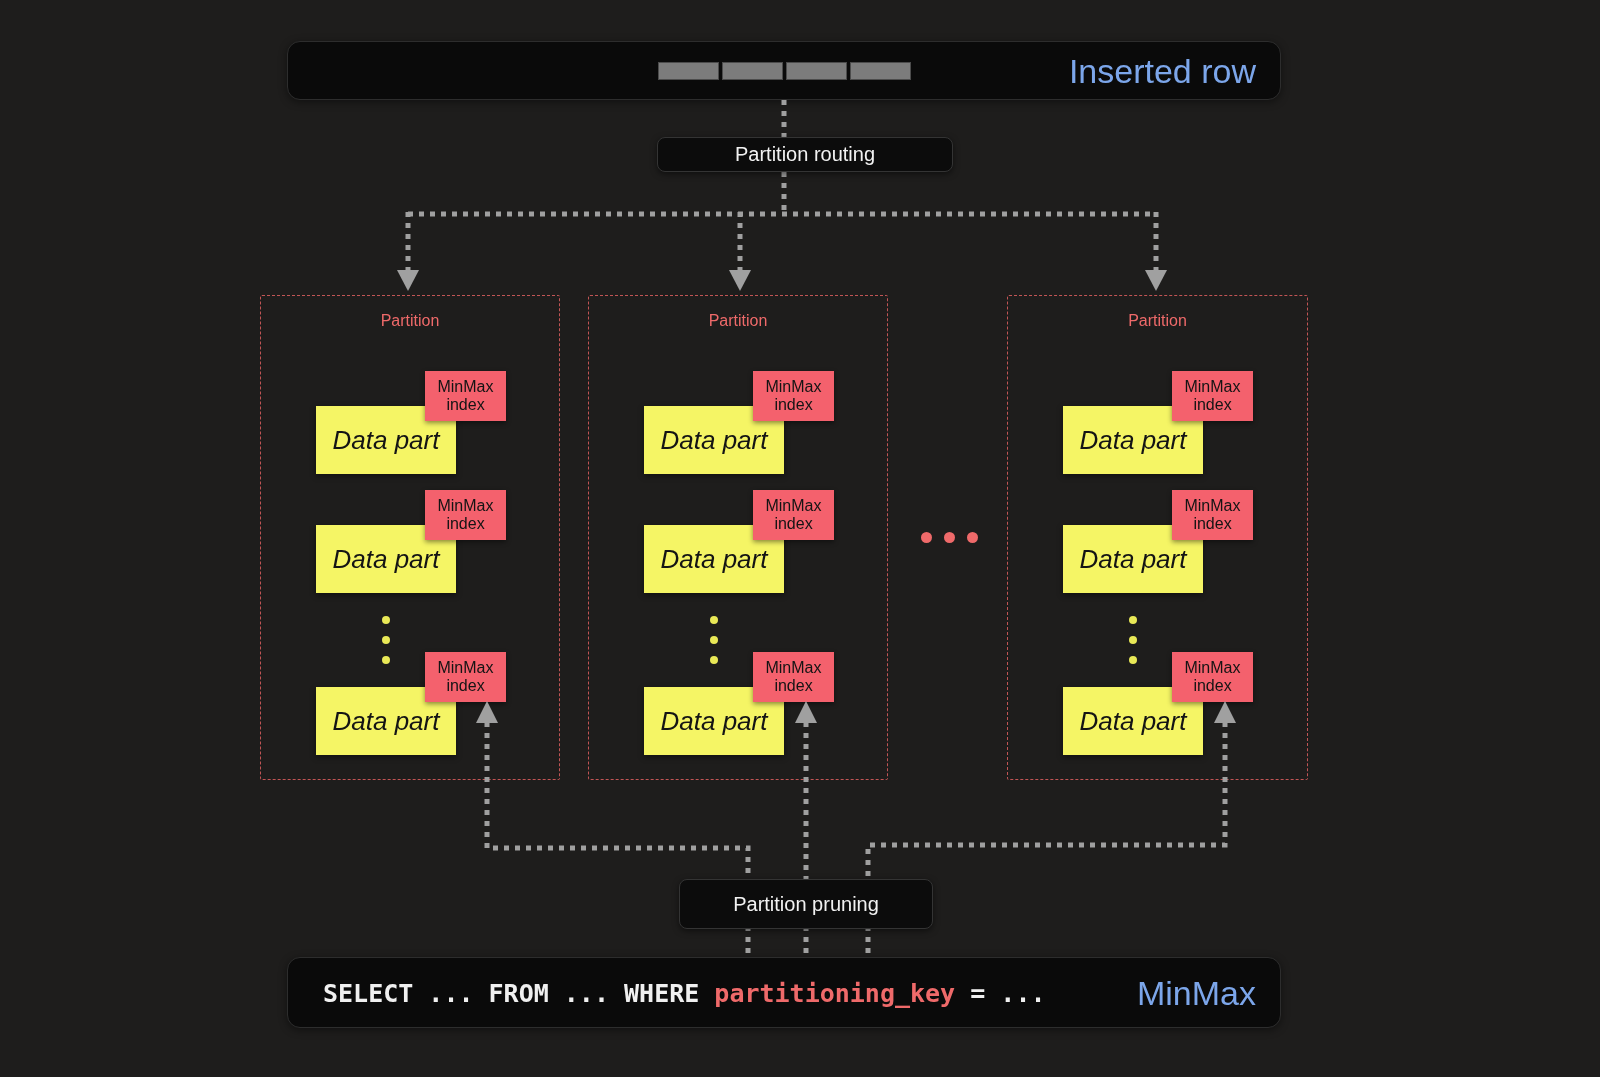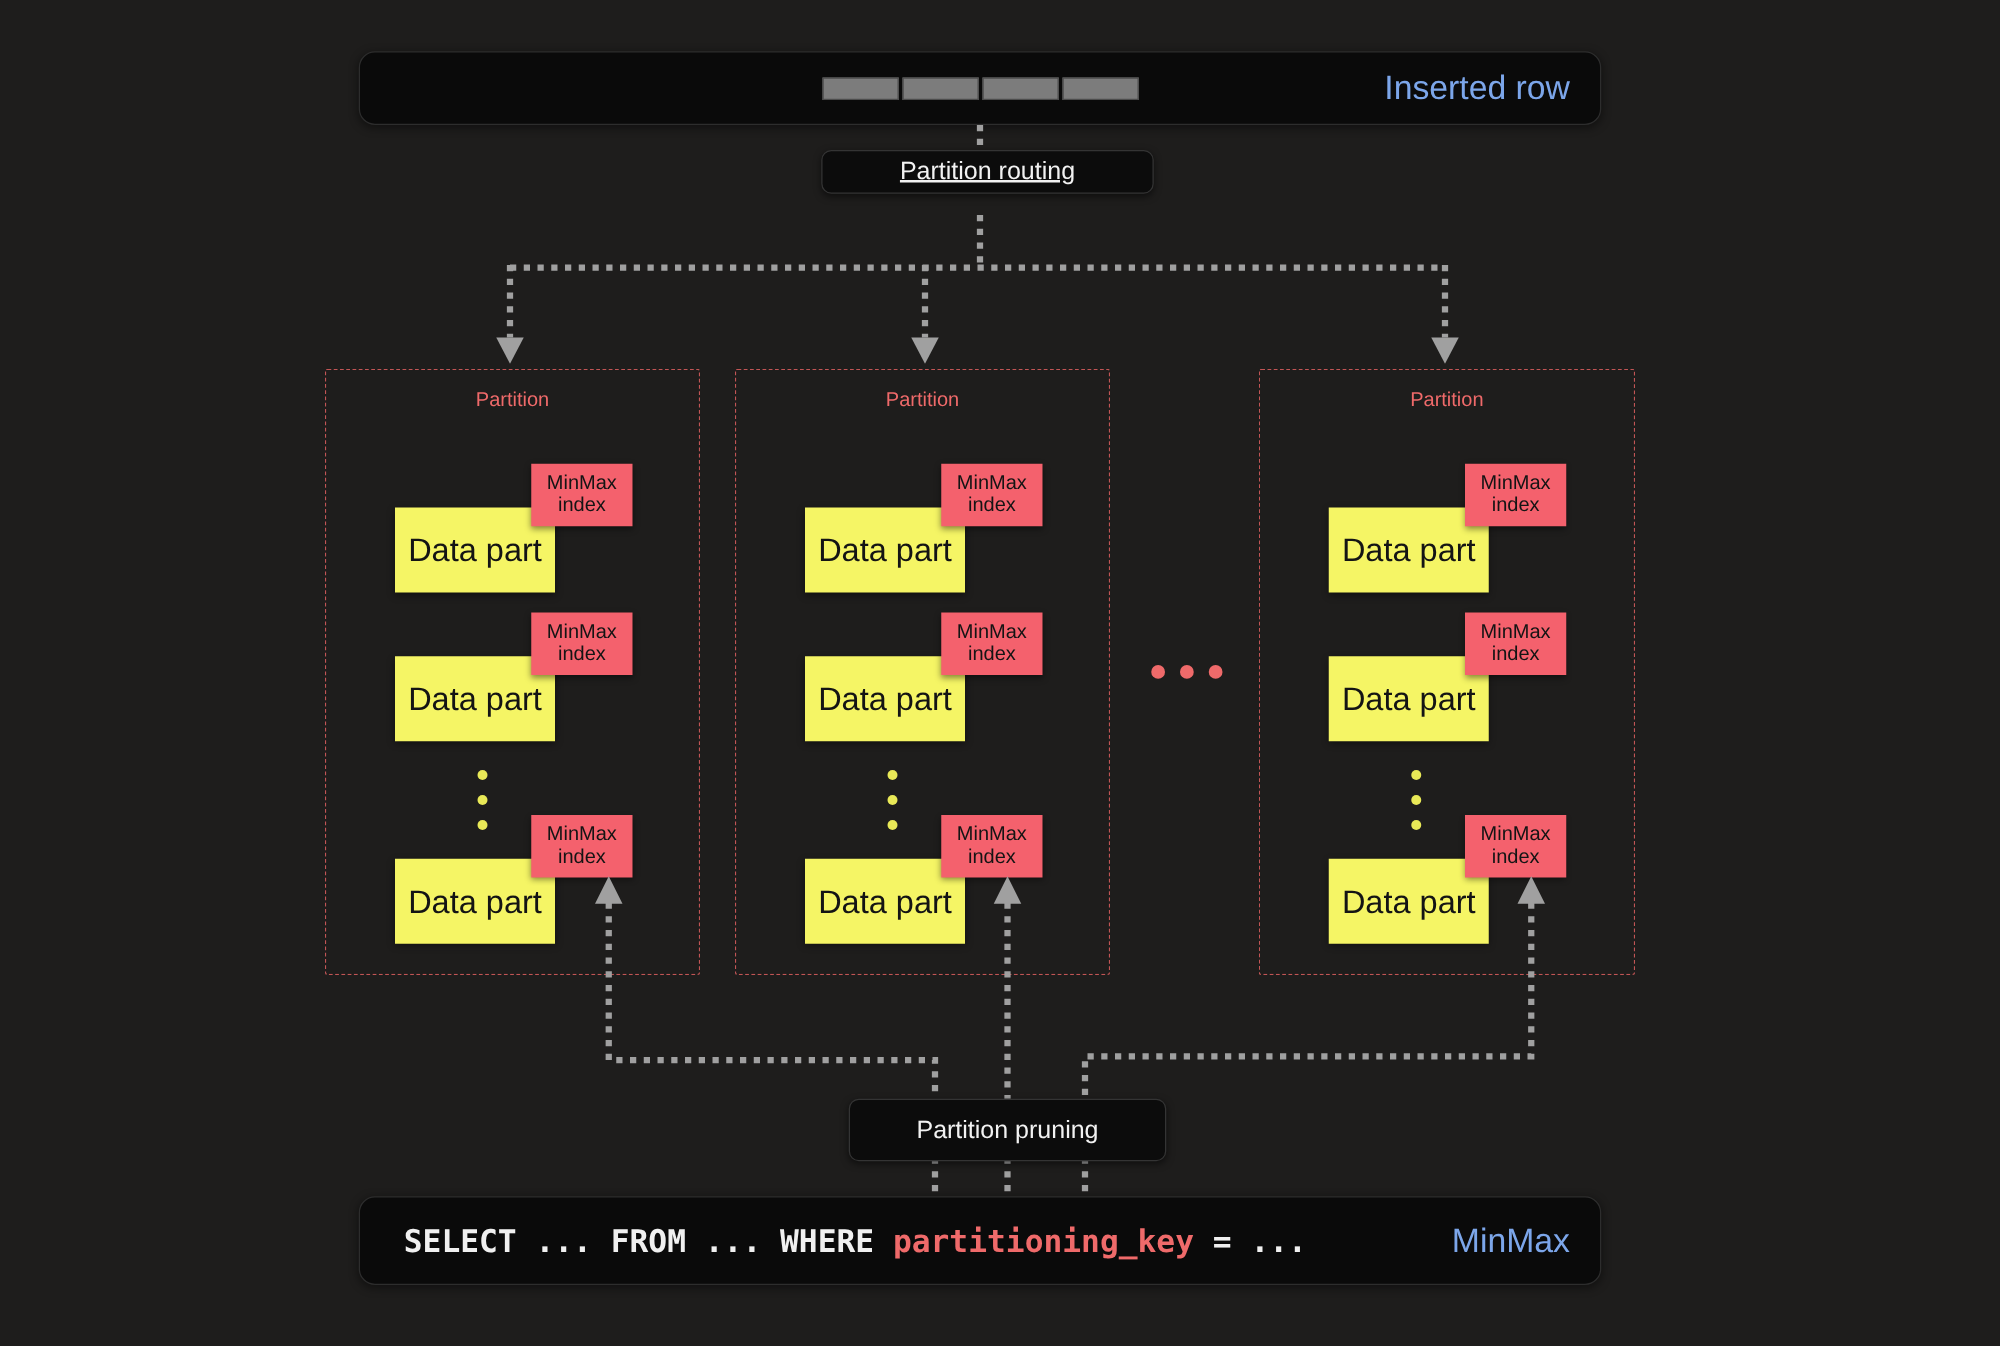--- a/index.html
+++ b/index.html
@@ -15,59 +15,59 @@
   .bar {
     position:absolute; left:287px; width:994px;
     background:#0a0a0a; border:1px solid #2d2d2d; border-radius:13px;
     display:flex; align-items:center; justify-content:center;
     box-shadow:0 2px 8px rgba(0,0,0,.45);
   }
   .top-bar { top:41px; height:59px; }
   .query-bar { top:957px; height:71px; }
   .bar-label {
     position:absolute; right:24px; top:50%; transform:translateY(-50%);
-    font-size:27px; color:var(--accent-blue, #7ca6ea);
+    font-size:34px; color:var(--accent-blue, #7ca6ea);
   }
   .segmented-row { display:flex; gap:3px; }
   .segment { width:61px; height:18px; background:#7c7c7c; border:1px solid #4c4c4c; }
 
   .sql {
     position:absolute; left:35px; top:50%; transform:translateY(-50%);
     font-family:"DejaVu Sans Mono", monospace; font-size:25px; font-weight:bold;
     color:#f0f0f0; white-space:pre;
   }
   .sql .key { color:var(--accent-red, #ef6a6a); }
 
   
   .badge {
     position:absolute; background:#0c0c0c; border:1px solid #343434; border-radius:8px;
     color:#f2f2f2; font-size:20px;
     display:flex; align-items:center; justify-content:center;
     z-index:4; box-shadow:0 2px 6px rgba(0,0,0,.5);
   }
-  .routing { left:657px; top:120px; width:266px; height:35px;text-decoration:underline; }
+  .routing { left:657px; top:137px; width:296px; height:35px; }
   .pruning { left:679px; top:879px; width:254px; height:50px; }
 
   
   .partition {
     position:absolute; top:295px; width:300px; height:485px;
     border:1px dashed #c25555; border-radius:2px;
   }
   .p1 { left:260px; } .p2 { left:588px; } .p3 { left:1007px; width:301px; }
   .partition-title {
     position:absolute; top:16px; left:0; width:100%; text-align:center;
     color:var(--accent-red, #ef6a6a); font-size:16px; font-weight:normal;
   }
   .part-group { position:absolute; left:55px; width:190px; height:103px; }
   .g1 { top:75px; } .g2 { top:194px; } .g3 { top:356px; }
   .data-part {
-    position:absolute; left:0; top:35px; width:128px; height:68px;
+    position:absolute; left:0; top:35px; width:140px; height:68px;
     background:var(--part-yellow, #f5f565); color:#141414; font-size:26px;
     display:flex; align-items:center; justify-content:center;
-    box-shadow:0 2px 6px rgba(0,0,0,.45); z-index:1;
+    box-shadow:0 2px 6px rgba(0,0,0,.45); z-index:1;font-style:italic;
   }
   .minmax-tag {
     position:absolute; left:109px; top:0; width:81px; height:50px;
     background:var(--minmax-red, #f4616d); color:#141414;
     font-size:16px; line-height:1.15;
     display:flex; align-items:center; justify-content:center; text-align:center;
     box-shadow:0 2px 5px rgba(0,0,0,.45); z-index:2;
   }
   .vdots { position:absolute; left:121px; top:320px; display:flex; flex-direction:column; gap:12px; }
   .vdots i { width:8px; height:8px; border-radius:50%; background:#e9e957; }

